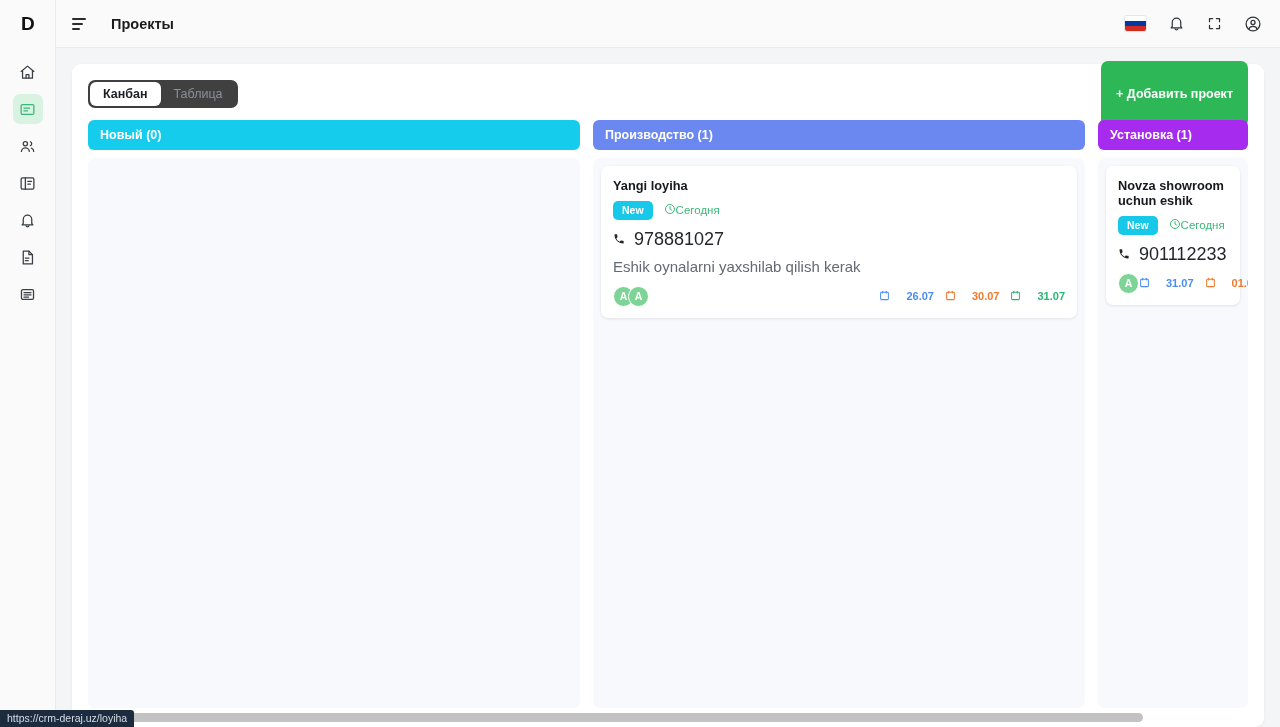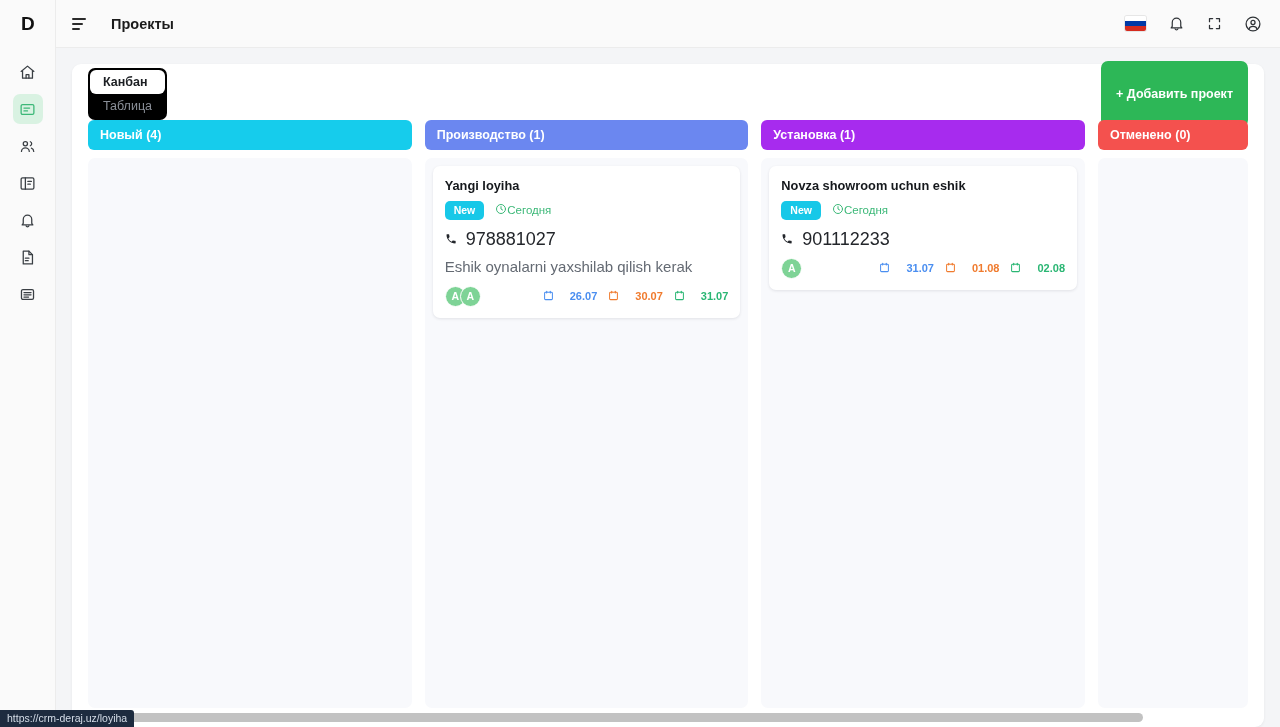--- a/index.html
+++ b/index.html
@@ -58,21 +58,21 @@
     flex: 1; padding: 16px 16px 0 16px; min-height: 0;
   }
   .panel {
     background: #ffffff; border-radius: 9px; height: 100%;
     box-shadow: 0 1px 3px rgba(16,24,40,.06);
     display: flex; flex-direction: column; padding: 14px 16px 0 16px; min-height: 0;
     position: relative;
   }
 
   .panel-head { display: flex; align-items: center; height: 32px; flex: 0 0 32px; }
-  .tabs { display: inline-flex; background: #000000; border-radius: 7px; padding: 2px; flex-direction: column; }
+  .tabs { display: inline-flex; background: #404040; border-radius: 7px; padding: 2px; }
   .tab {
     padding: 5px 13px; font-size: 12.5px; border-radius: 6px; color: #8b9099; cursor: pointer;
     line-height: 1.15;
   }
   .tab.active { background: #ffffff; color: #1c1f23; font-weight: bold; box-shadow: 0 1px 2px rgba(16,24,40,.10); }
   .add-btn {
     margin-left: auto; background: #2db757; color: #fff; border: none;
     font-size: 12.5px; font-weight: bold; padding: 26px 15px; border-radius: 7px; cursor: pointer;
     font-family: "Liberation Sans", sans-serif;
   }
@@ -265,21 +265,21 @@
             <div class="tab active">Канбан</div>
             <div class="tab">Таблица</div>
           </div>
           <button class="add-btn">+ Добавить проект</button>
         </div>
 
         <div class="board-wrap">
           <div class="board">
 
             <div class="col">
-              <div class="col-head" style="background:#16ccec">Новый (4)</div>
+              <div class="col-head" style="background:#16ccec">Новый (0)</div>
               <div class="col-body"></div>
             </div>
 
             <div class="col">
               <div class="col-head" style="background:#6b87f0">Производство (1)</div>
               <div class="col-body">
                 <div class="kcard">
                   <div class="kcard-title">Yangi loyiha</div>
                   <div class="meta-row">
                     <span class="badge-new">New</span>
@@ -392,24 +392,20 @@
                             </svg></span>
                         <span>02.08</span>
                       </span>
                     </div>
                   </div>
                 </div>
               </div>
             </div>
 
 
-            <div class="col">
-              <div class="col-head" style="background:#f4514e">Отменено (0)</div>
-              <div class="col-body"></div>
-            </div>
 
           </div>
 
           <div class="hscroll">
             <div class="hscroll-track">
               <div class="hscroll-thumb"></div>
             </div>
           </div>
         </div>
 

